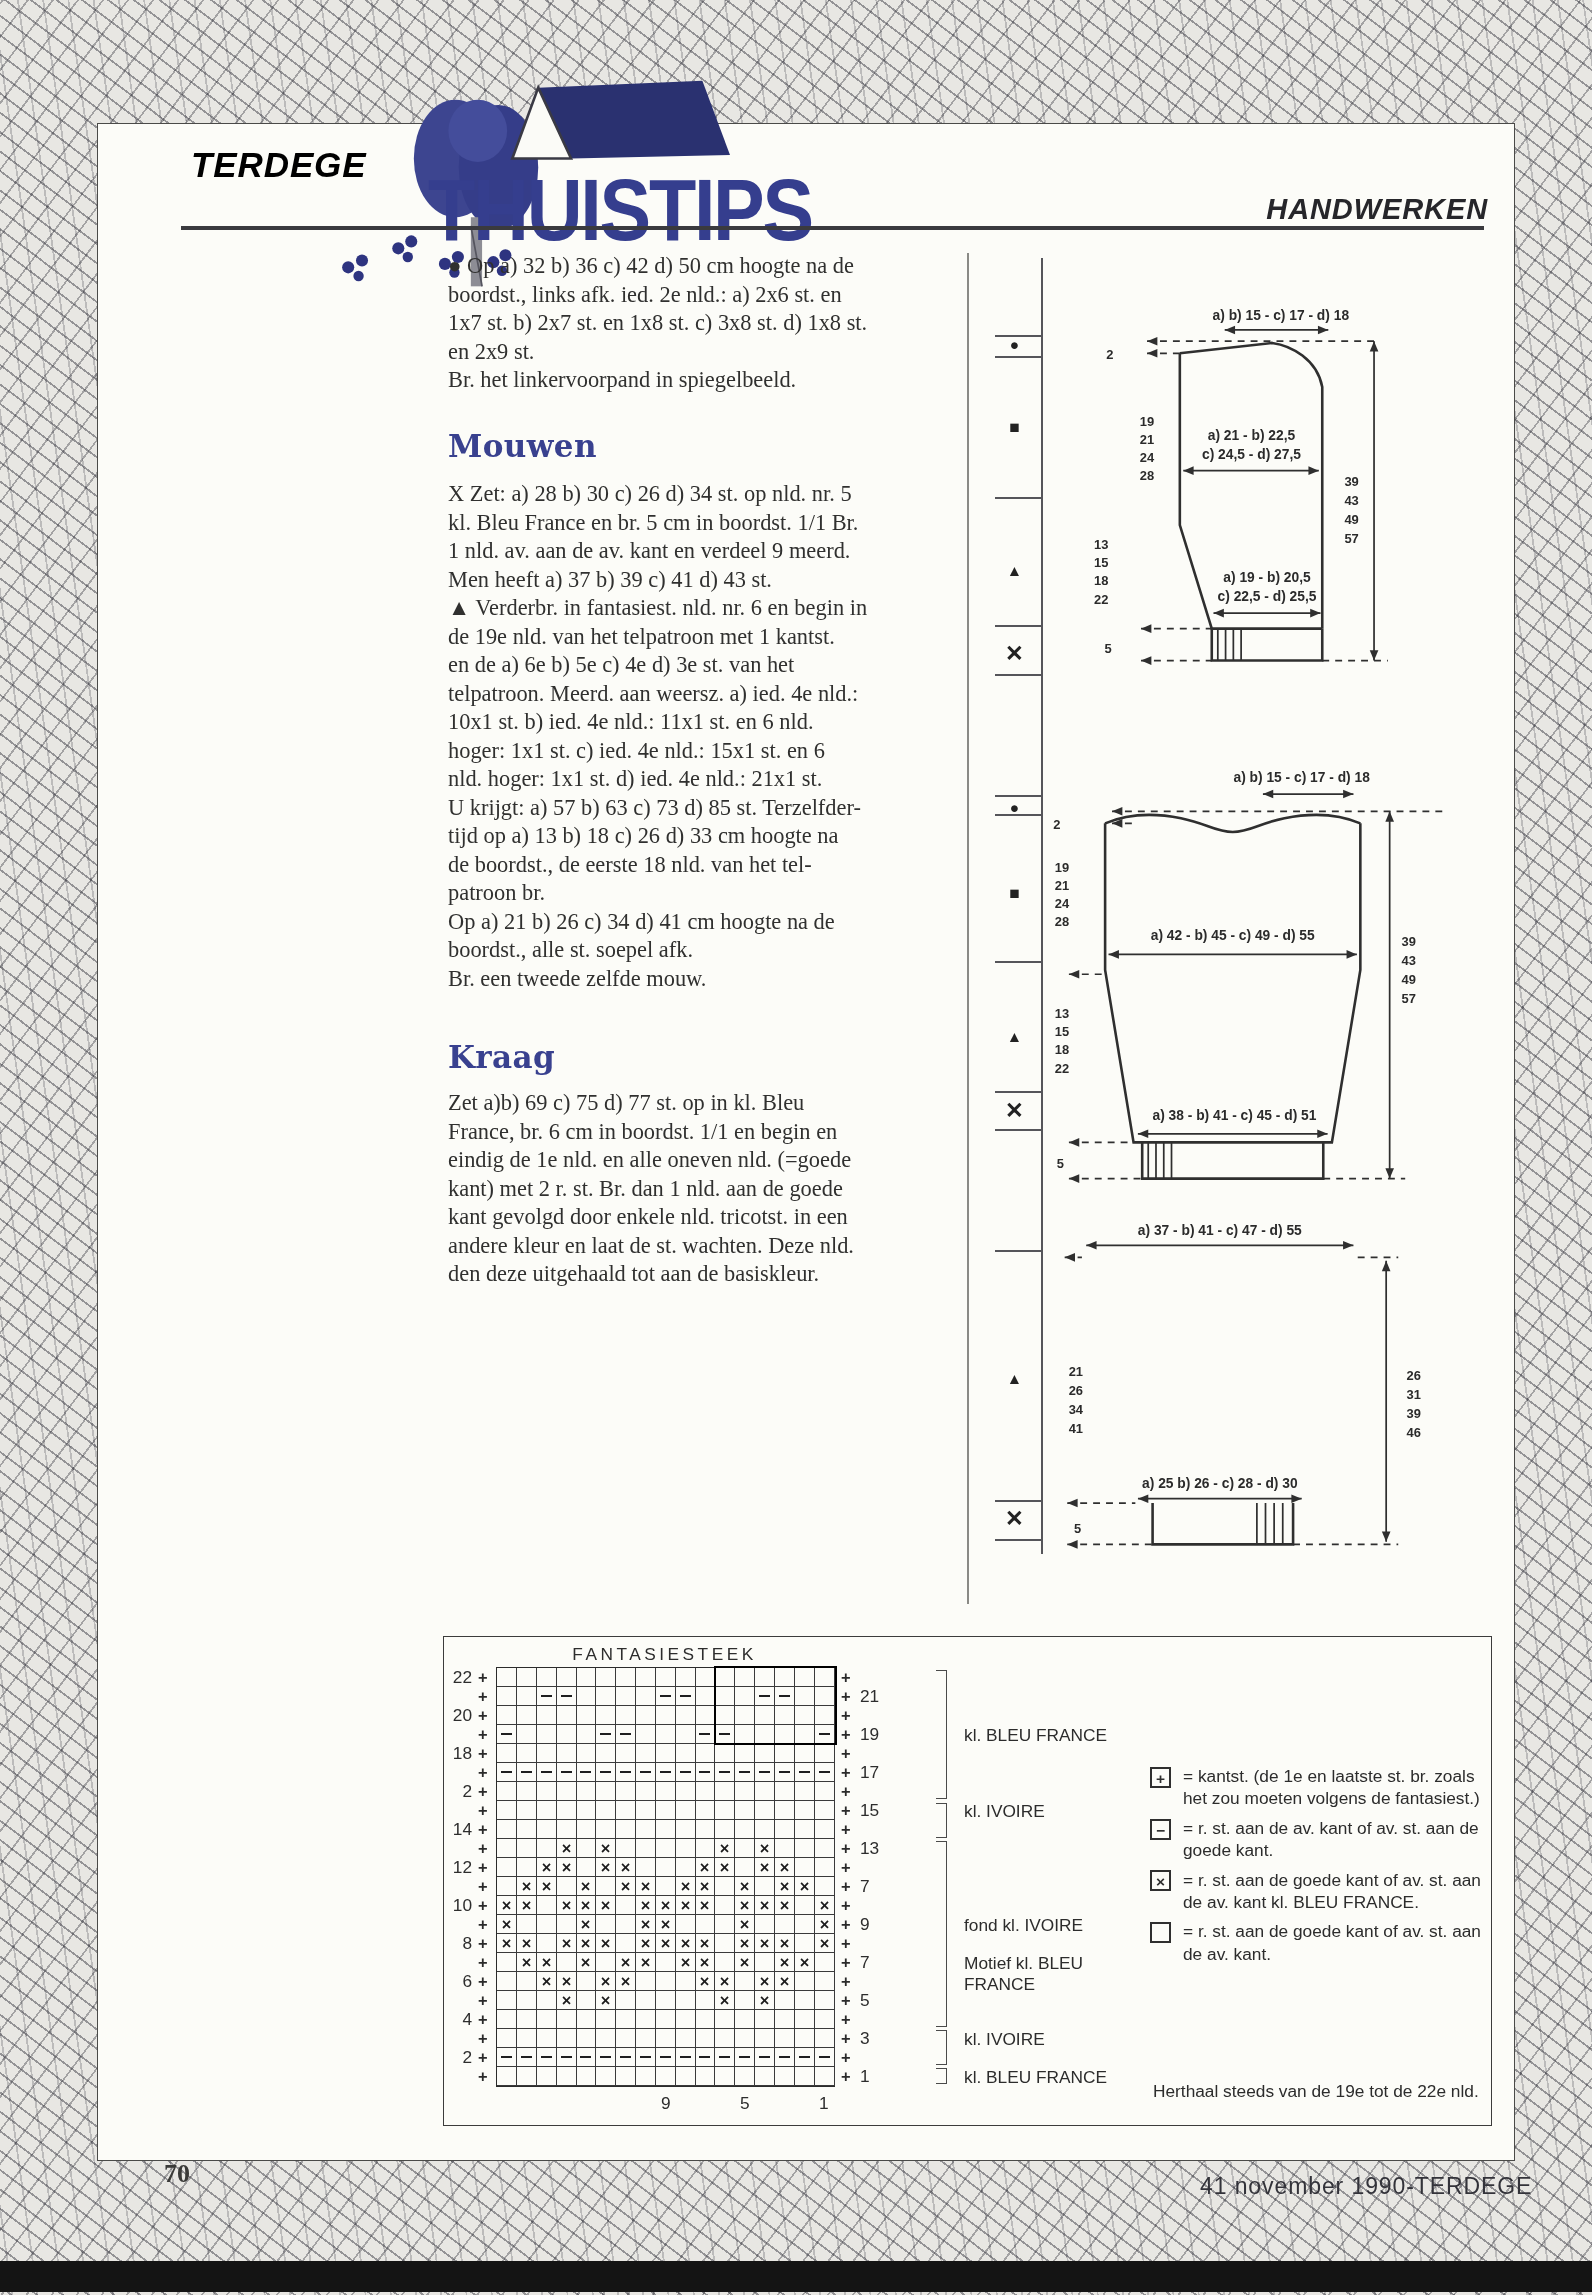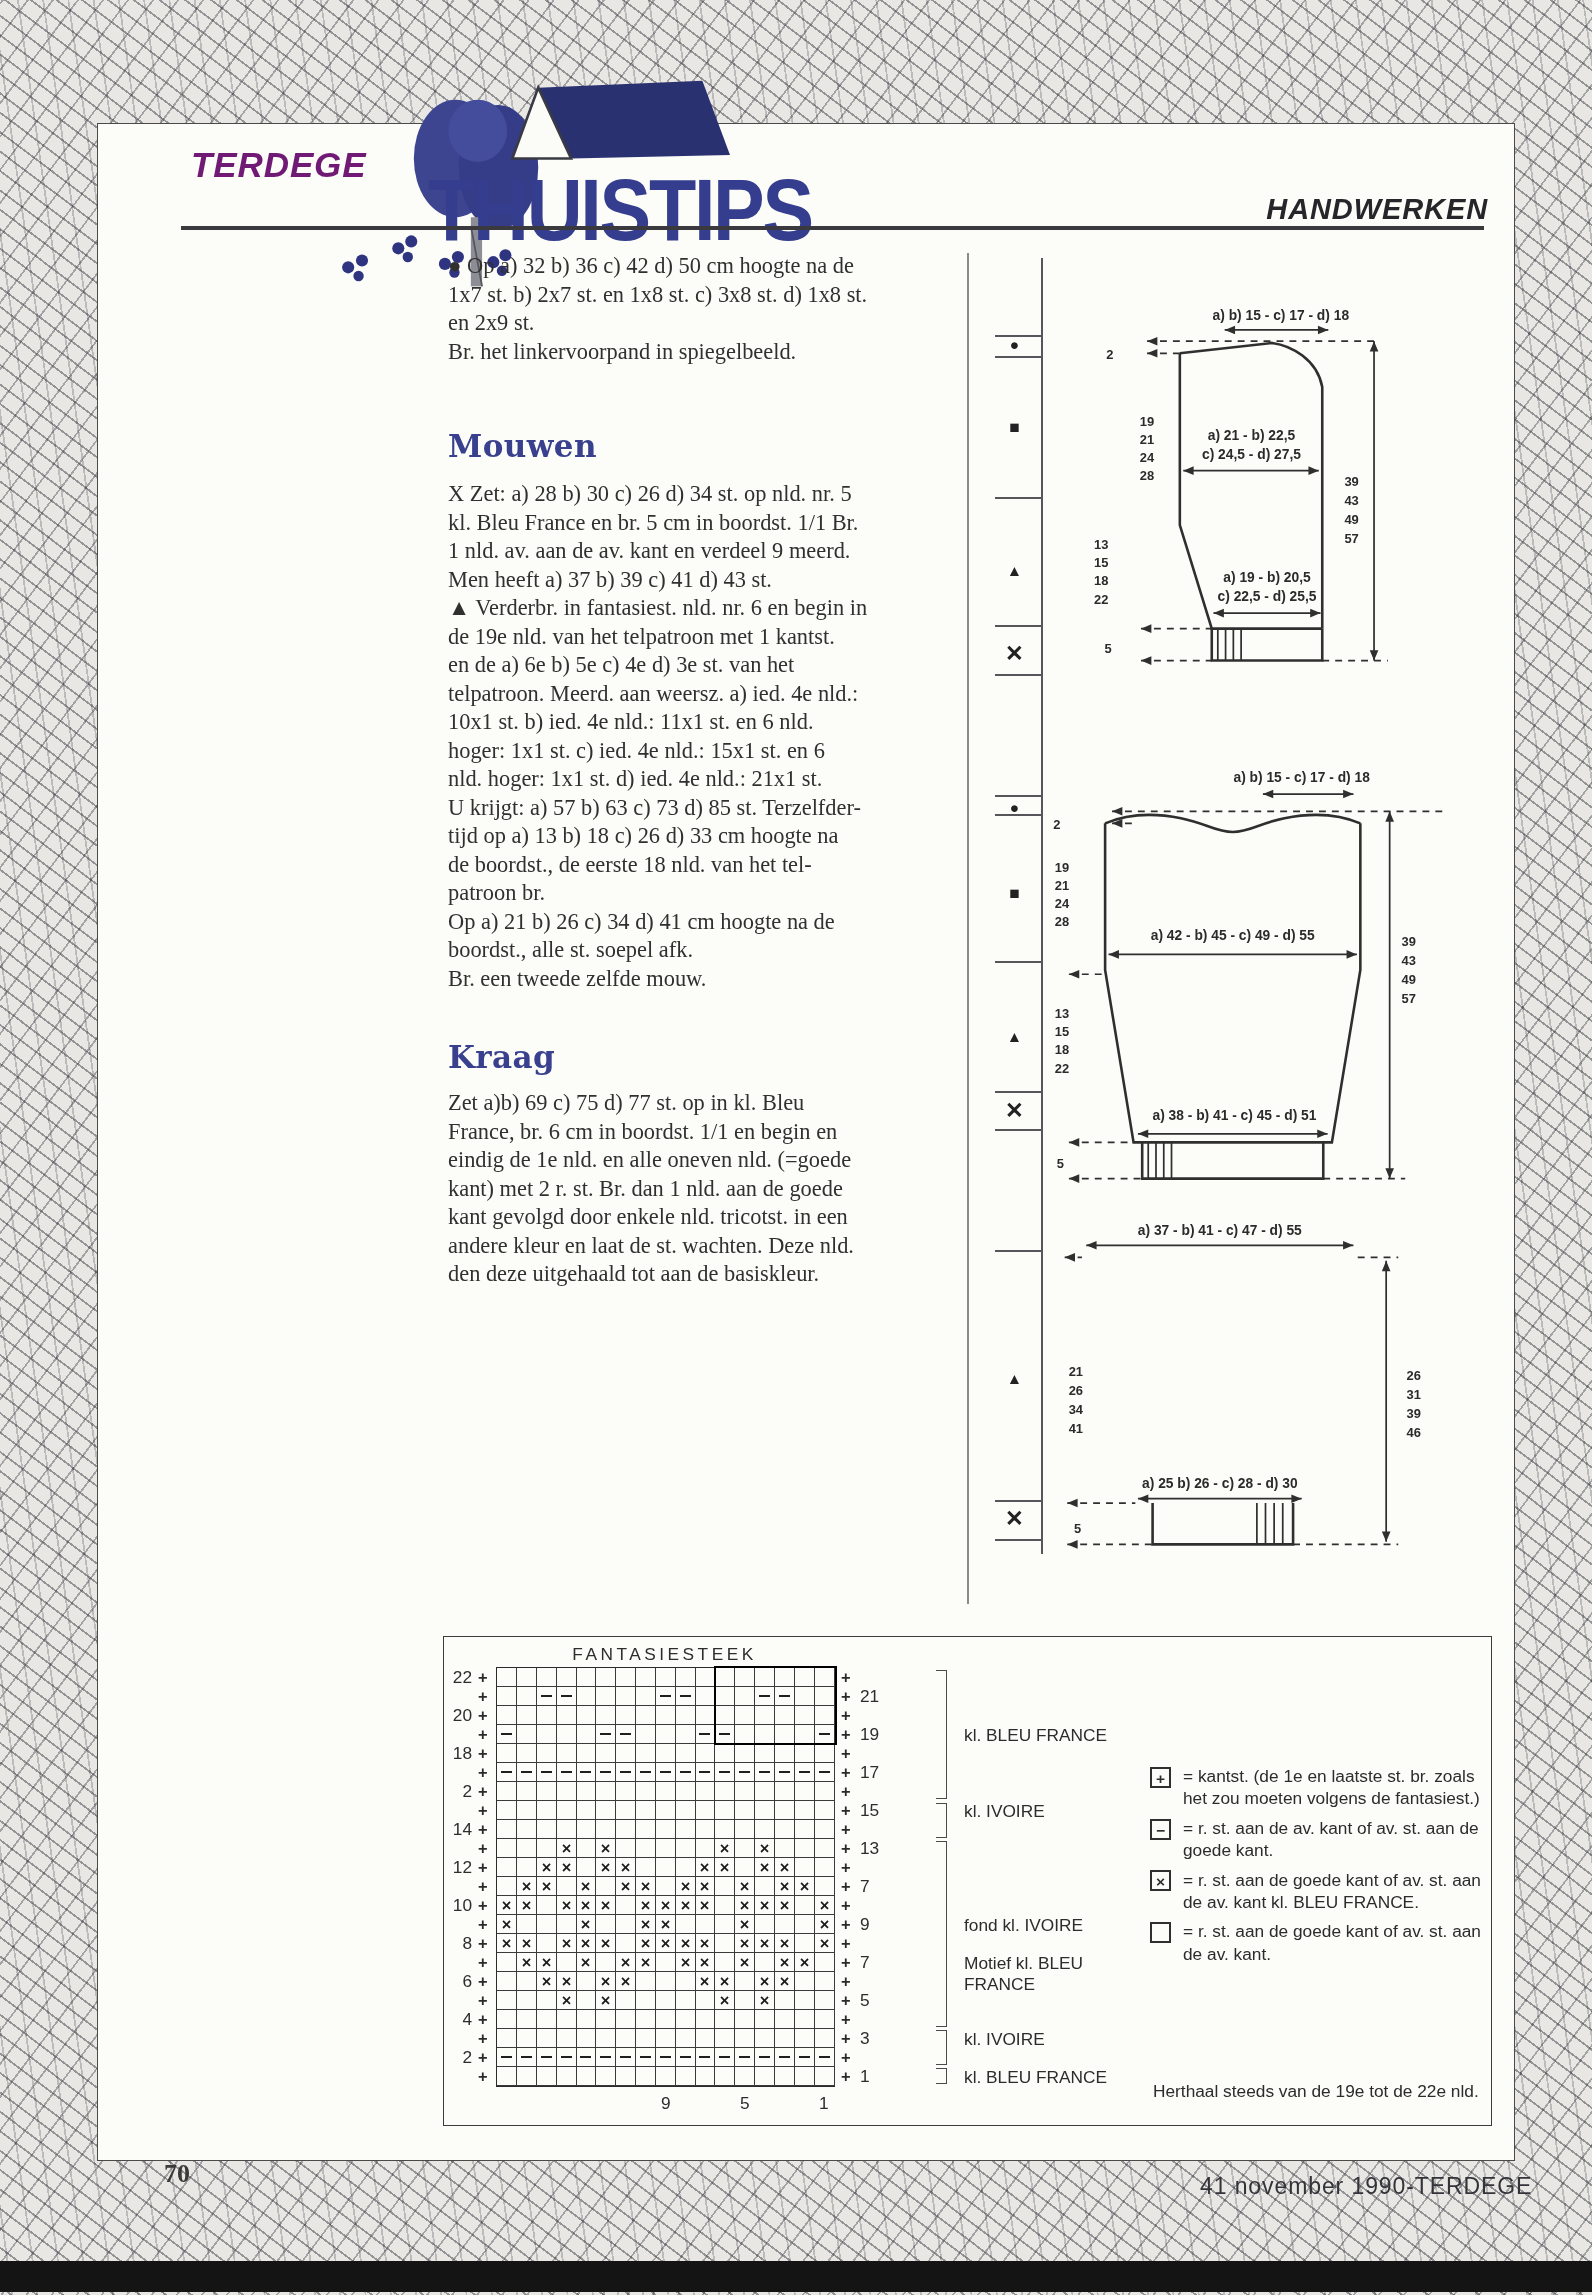--- a/index.html
+++ b/index.html
@@ -6,21 +6,21 @@
   .canvas{position:relative;width:1592px;height:2295px;overflow:hidden;
     background-color:#e8e7e3;
     background-image:
       repeating-linear-gradient(37deg, rgba(45,45,55,0) 0 6px, rgba(45,45,55,.45) 6px 7.8px, rgba(45,45,55,0) 7.8px 15.5px),
       repeating-linear-gradient(-53deg, rgba(30,30,40,0) 0 9.5px, rgba(30,30,40,.34) 9.5px 11.2px, rgba(30,30,40,0) 11.2px 20px),
       repeating-linear-gradient(82deg, rgba(60,60,70,0) 0 11.2px, rgba(60,60,70,.26) 11.2px 13px, rgba(60,60,70,0) 13px 25px);
     font-family:"Liberation Sans",sans-serif;color:#2f2f2f;}
   .page{position:absolute;left:97px;top:123px;width:1418px;height:2038px;
     background:#fcfcf8;border:1.7px solid #4a4a48;box-sizing:border-box;}
   
-  .brand{position:absolute;left:93px;top:21px;font:italic 700 35px "Liberation Sans",sans-serif;color:#701a75;letter-spacing:0.9px;}
+  .brand{position:absolute;left:93px;top:21px;font:italic 700 35px "Liberation Sans",sans-serif;color:#000000;letter-spacing:0.9px;}
   .title{position:absolute;left:330px;top:35px;font:800 88px "Liberation Sans",sans-serif;color:#353e8e;letter-spacing:-2.6px;transform:scaleX(.88);transform-origin:left;}
   .section-label{position:absolute;right:26px;top:69px;font:italic 700 29px "Liberation Sans",sans-serif;color:#26262a;letter-spacing:0.9px;}
   .header-rule{position:absolute;left:83px;top:102px;width:1303px;height:3.5px;background:#3a3a3e;}
   .logo{position:absolute;left:226px;top:-45px;width:406px;height:216px;}
   
   .col-text{position:absolute;left:350px;width:528px;font-family:"Liberation Serif",serif;color:#30302f;}
   .tline{font-size:22.4px;line-height:28.5px;white-space:nowrap;}
   .sec-head{font:700 31px "DejaVu Serif",serif;color:#39418f;letter-spacing:0.4px;}
   .divider-v{position:absolute;left:869px;top:129px;width:1.7px;height:1351px;background:#8a8a86;}
   
@@ -91,20 +91,21 @@
           <circle cx="210" cy="204" r="7"></circle>
           <circle cx="206" cy="222" r="6"></circle>
       </g>
     </svg>
     <div class="title">THUISTIPS</div>
     <div class="section-label">HANDWERKEN</div>
     <div class="header-rule"></div>
 
     <div class="col-text" style="top:128px;">
         <div class="tline">● Op a) 32 b) 36 c) 42 d) 50 cm hoogte na de</div>
+        <div class="tline">boordst., links afk. ied. 2e nld.: a) 2x6 st. en</div>
         <div class="tline">1x7 st. b) 2x7 st. en 1x8 st. c) 3x8 st. d) 1x8 st.</div>
         <div class="tline">en 2x9 st.</div>
         <div class="tline">Br. het linkervoorpand in spiegelbeeld.</div>
       </div>
     <div class="col-text sec-head" style="top:304px;">Mouwen</div>
     <div class="col-text" style="top:356px;">
         <div class="tline">X Zet: a) 28 b) 30 c) 26 d) 34 st. op nld. nr. 5</div>
         <div class="tline">kl. Bleu France en br. 5 cm in boordst. 1/1 Br.</div>
         <div class="tline">1 nld. av. aan de av. kant en verdeel 9 meerd.</div>
         <div class="tline">Men heeft a) 37 b) 39 c) 41 d) 43 st.</div>

